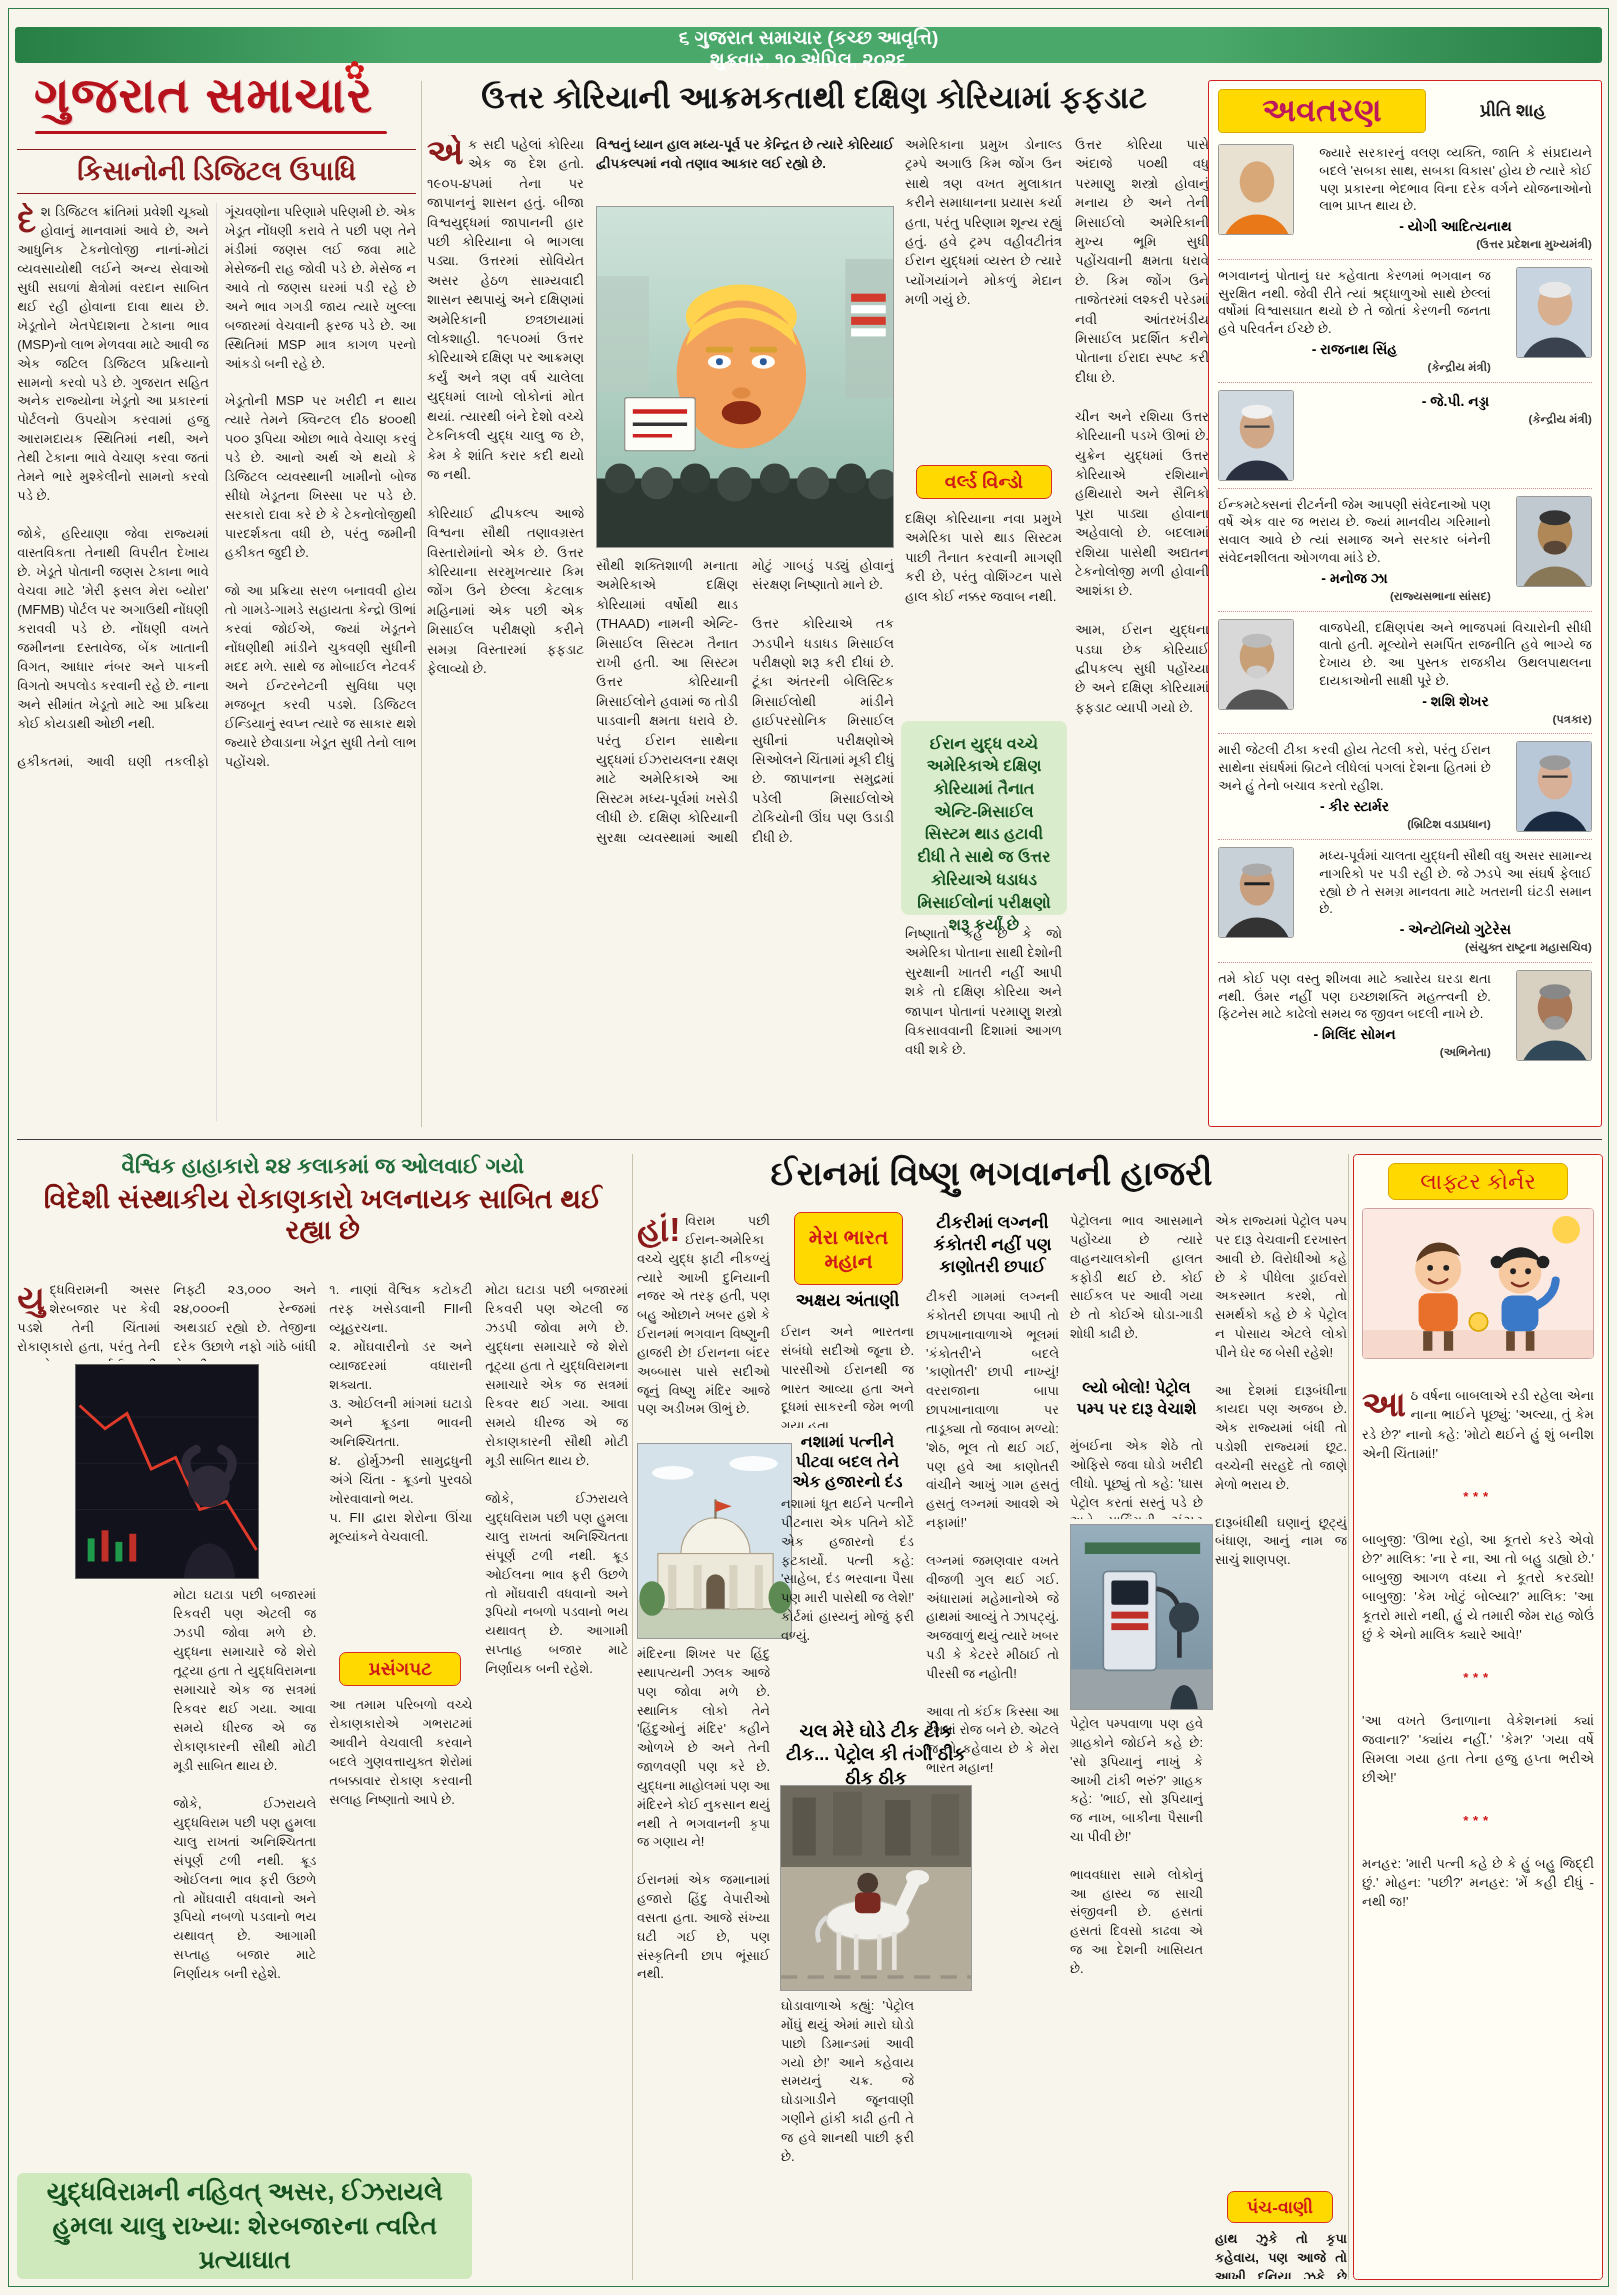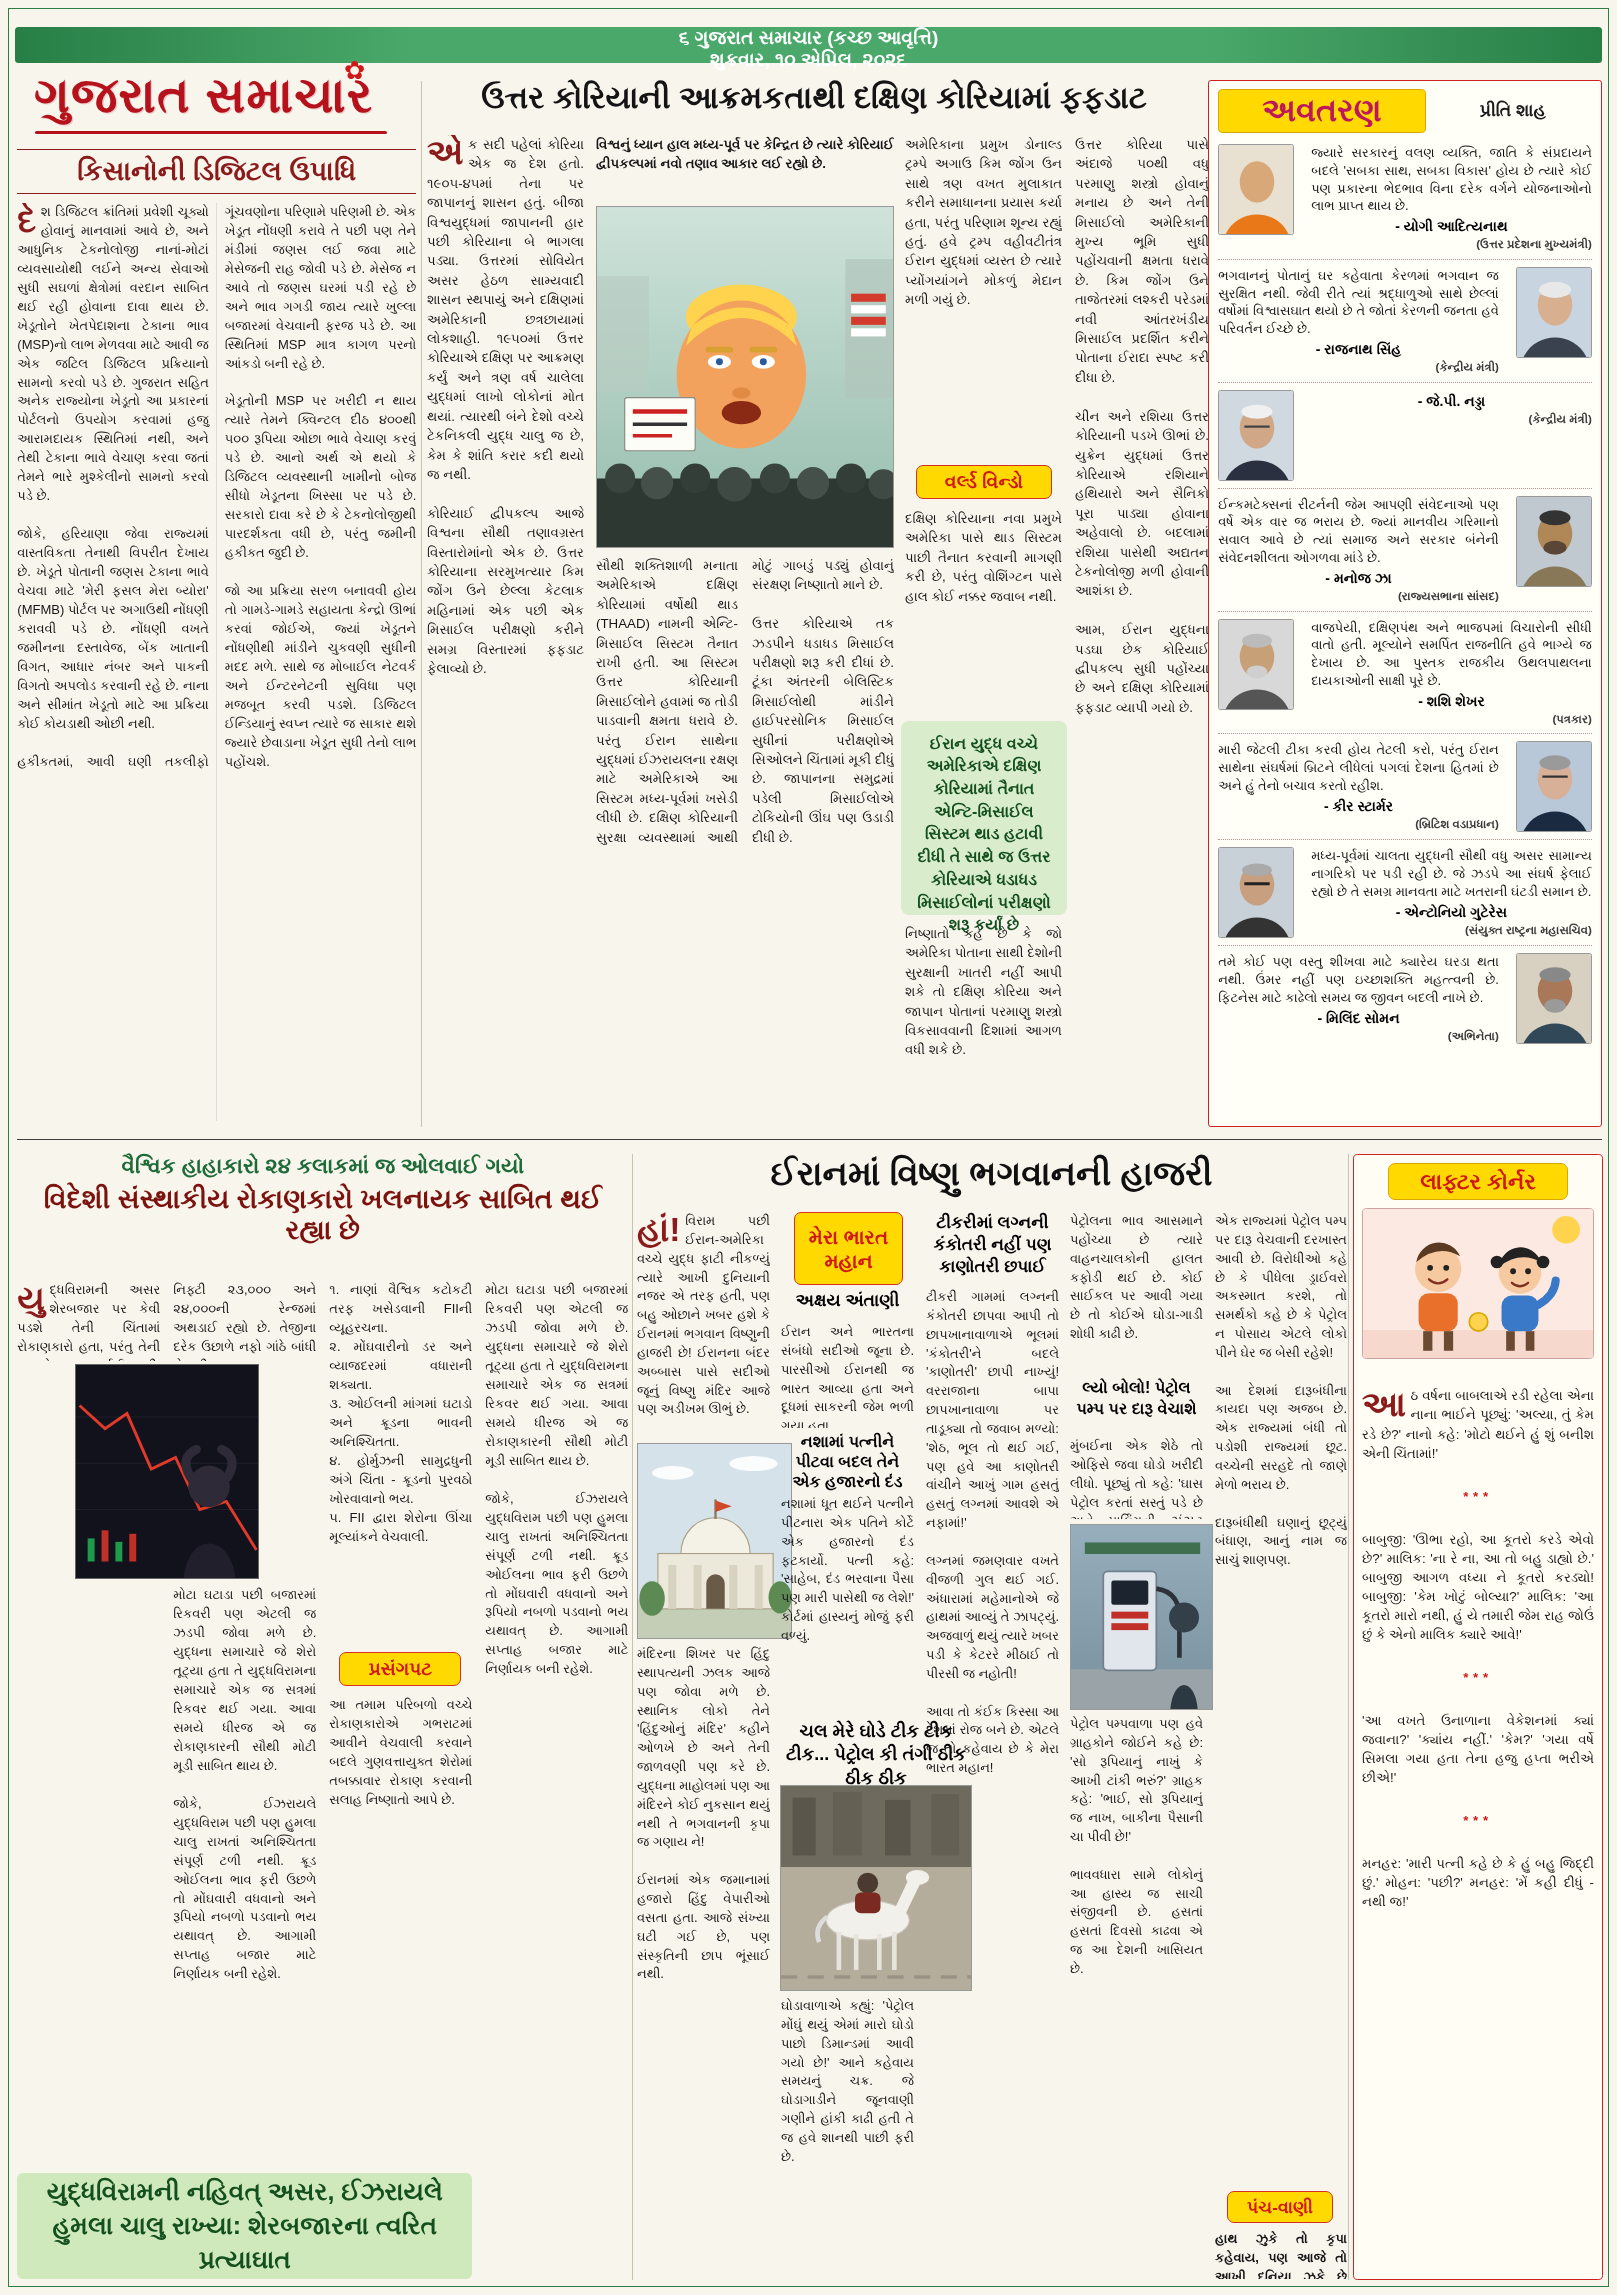--- a/index.html
+++ b/index.html
@@ -51,21 +51,21 @@
   .k-c3c { left:478px; top:844px; width:157px; height:202px; font-size:13.3px; line-height:1.46; }
   .k-colD { left:640px; top:55px; width:134px; height:991px; font-size:13.3px; line-height:1.46;margin-left:8px; }
 
   
   .avataran { left:1208px; top:80px; width:394px; height:1047px; border:1.7px solid #cf1f1f; background:#fffef7;
      border-radius:2.9px; padding:8px 9.2px; }
   .av-head { display:flex; gap:8px; align-items:stretch; margin-bottom:4.6px; }
   .av-title { flex:1.3; background:#ffd900; color:#be185d; font-weight:800; font-size:32px; text-align:center;
      padding:2.3px 0; border-radius:4.6px; border:1.2px solid #d8a800; }
   .av-byline { flex:1; display:flex; align-items:center; justify-content:center; font-weight:700; font-size:17.3px; color:#1a1a1a; }
-  .quote { display:flex; gap:17px; padding:7px 0; border-bottom:1.2px dotted #cf8f8f; }
+  .quote { display:flex; gap:25px; padding:7px 0; border-bottom:1.2px dotted #cf8f8f; }
   .quote:last-child { border-bottom:none; }
   .quote.rev { flex-direction:row-reverse; }
   .portrait { width:76px; height:91px; flex:none; border:0.6px solid #999; border-radius:2.3px; overflow:hidden; }
   .qbody { flex:1; font-size:13px; line-height:1.36; text-align:justify; color:#111; }
   .qname { text-align:center; font-weight:800; font-size:14px; margin-top:2.3px; color:#000; }
   .qrole { text-align:right; font-weight:600; font-size:11.6px; color:#3a3a3a; }
 
   
   .art-fii { left:17.3px; top:1154px; width:611px; height:1126px; }
   .fii-kicker { position:absolute; left:0; top:0; width:611px; text-align:center; color:#1e6b38; font-weight:800; font-size:21.4px; }
@@ -105,21 +105,21 @@
   .i-c4b { left:433px; top:283px; width:133px; height:82px; }
   .i-petrol { left:433px; top:370px; width:143px; height:186px; border:0.6px solid #999; overflow:hidden; background:#8aa0b0; }
   .i-c4c { left:433px; top:561px; width:133px; height:563px; }
   .i-c5a { left:578px; top:58px; width:132px; height:974px; }
   .i-punch { left:590px; top:1037px; width:106px; height:32px; font-size:17.3px; }
   .i-punchtext { left:578px; top:1076px; width:132px; height:49px; font-weight:700; }
 
   
   .laughter { left:1353px; top:1154px; width:250px; height:1126px; border:1.7px solid #cf1f1f; background:#fffdf4;
      border-radius:4.6px; padding:8px; }
-  .l-title { margin:0 auto; width:78%; background:#ffd900; color:#d01818; font-weight:700; font-size:22px;
+  .l-title { margin:0 auto; width:78%; background:#ffd900; color:#d01818; font-weight:400; font-size:22px;
      text-align:center; padding:4.6px 0; border-radius:7px; border:1.2px solid #d8a800; }
   .l-cartoon { margin-top:8px; height:151px; border-radius:4.6px; overflow:hidden; border:0.6px solid #cfa0a0; background:#fce9e2; }
   .l-jokes { margin-top:8px; font-size:13.3px; line-height:1.44; text-align:justify; color:#161616; white-space:pre-line; }
   .l-sep { display:block; text-align:center; color:#d01818; font-weight:800; letter-spacing:4.6px; margin:4.6px 0; }
 </style>
 </head>
 <body>
 
 <div class="page">
   <div class="frame"></div>

